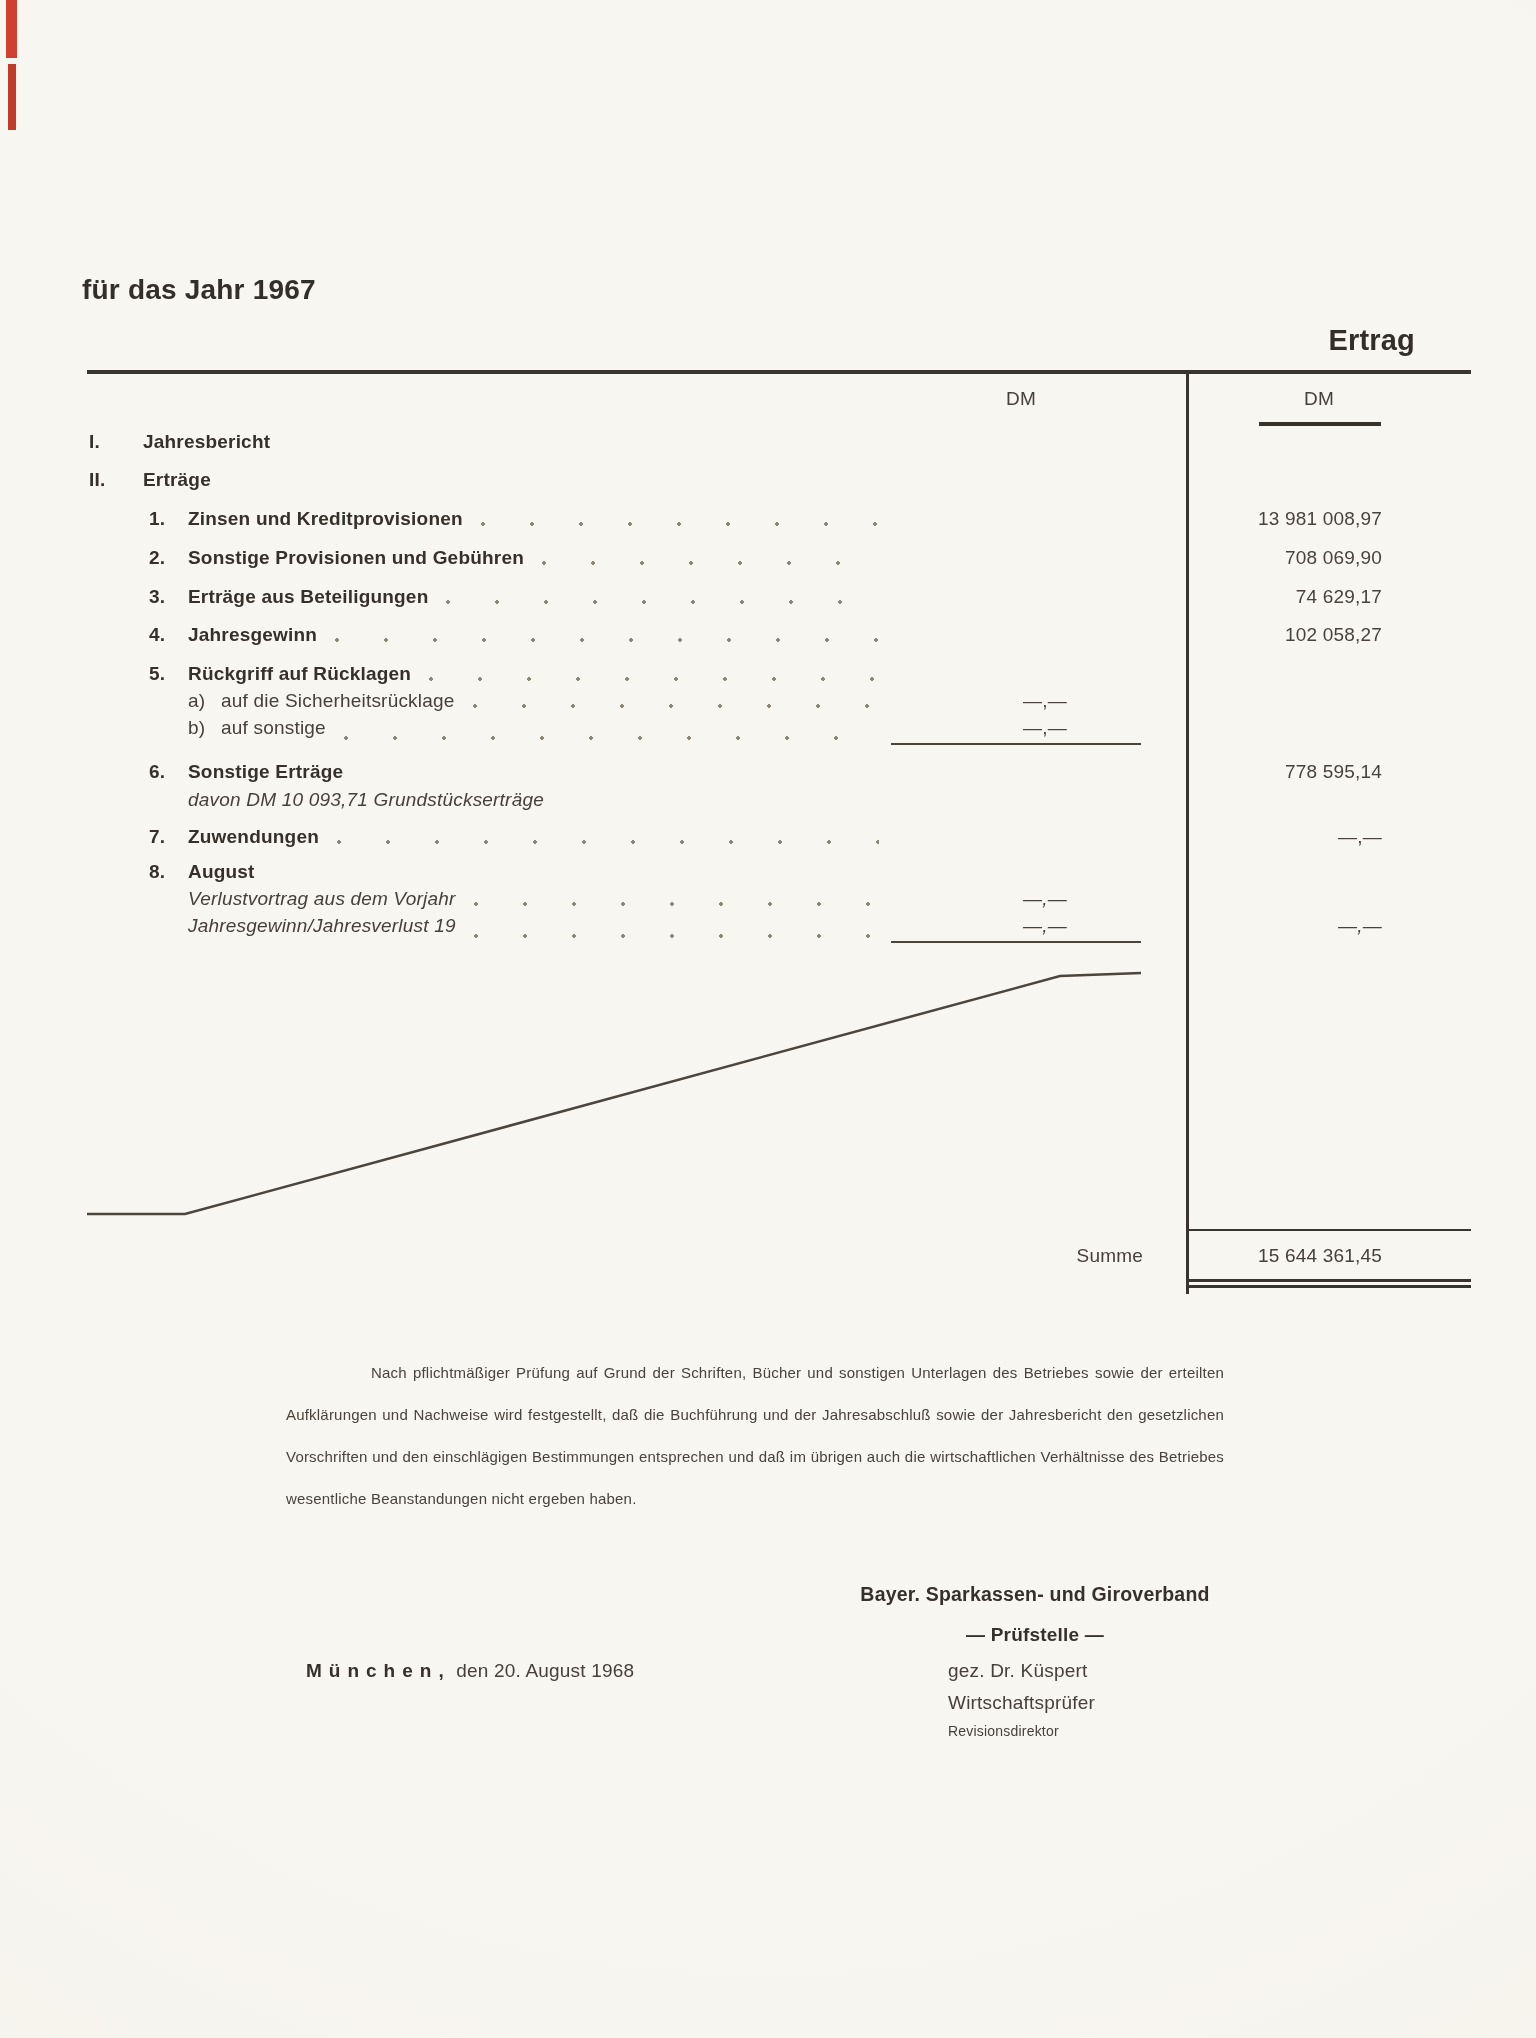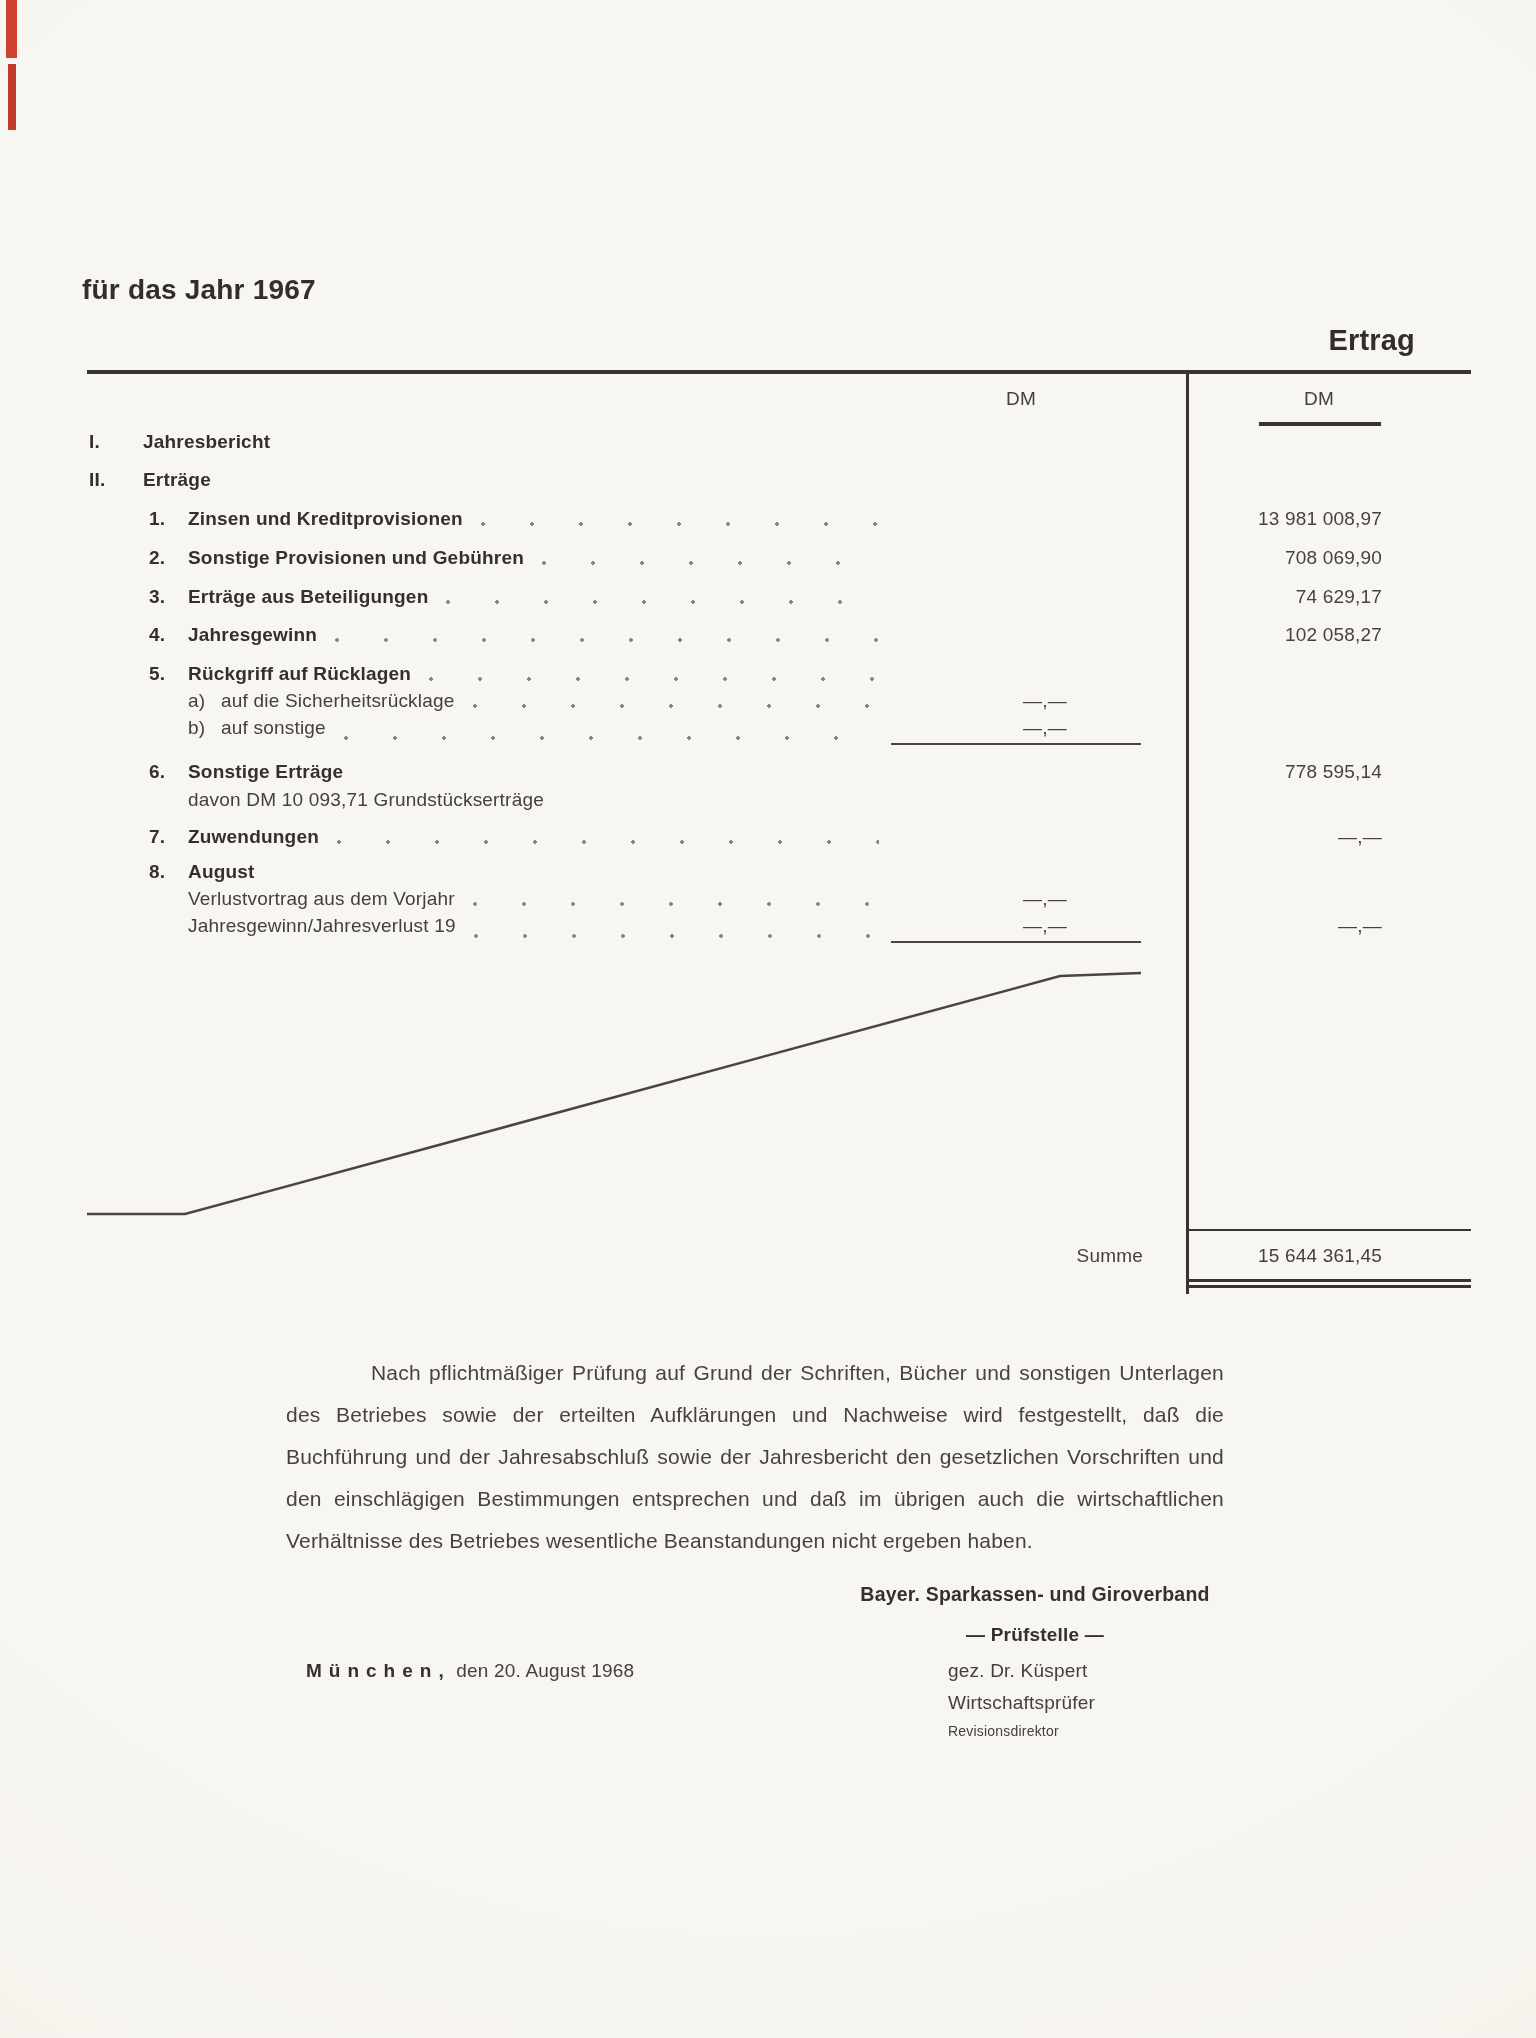--- a/index.html
+++ b/index.html
@@ -30,21 +30,21 @@
   .dm-underline { position:absolute; left:1172px; top:34px; width:122px; height:4px; background:#38342e; }
 
   .row { display:flex; align-items:baseline; line-height:24px; font-size:19px; }
   .row .num { flex:none; }
   .r-roman { padding-left:2px; }
   .r-roman .num { width:54px; }
   .r-num { padding-left:62px; }
   .r-num .num { width:39px; }
   .r-sub { padding-left:101px; }
   .r-sub .num { width:33px; }
-  .r-plain { padding-left:101px; }
+  .r-plain { padding-left:101px;font-style:italic; }
   .bold { font-weight:bold; color:#35312a; }
   .row .lbl { flex:none; white-space:nowrap; }
   .lead { flex:1 1 auto; align-self:flex-end; height:4px; margin:0 12px 5px 18px; }
   .dots .lead {
     background-image:radial-gradient(circle at 2px 2px, #8d8779 1.6px, transparent 2.1px);
     background-size:49px 4px; background-repeat:repeat-x;
   }
   .c1 { flex:none; width:250px; text-align:right; padding-right:74px; font-weight:normal; color:#47433c; }
   .u1 .c1 { align-self:flex-end; border-bottom:2px solid #4a453d; padding-bottom:3px; }
   .colgap { flex:none; width:47px; }
@@ -54,21 +54,21 @@
 
   .sum-topline { margin-left:1099px; margin-top:286px; border-top:2px solid #38342e; height:0; }
   .sum-row { display:flex; align-items:baseline; margin-top:12px; line-height:26px; font-size:19px; }
   .sum-spacer { flex:1 1 auto; }
   .sum-gap { flex:none; width:45px; }
   .sum-value { flex:none; width:283px; text-align:right; padding-right:89px; }
   .sum-dbl { margin-left:1099px; margin-top:10px; height:9px; border-top:3px solid #38342e; border-bottom:3px solid #38342e; }
 
   .attest {
     position:absolute; left:286px; top:1352px; width:938px;
-    font-size:21px; line-height:42px; text-align:justify; text-indent:85px; color:#47433c;
+    font-size:15px; line-height:42px; text-align:justify; text-indent:85px; color:#47433c;
   }
 
   .sig-org  { position:absolute; left:855px; top:1583px; width:360px; text-align:center; font-size:19.5px; font-weight:bold; color:#35312a; }
   .sig-dept { position:absolute; left:855px; top:1624px; width:360px; text-align:center; font-size:19px; font-weight:bold; color:#35312a; }
   .sig-place-date { position:absolute; left:306px; top:1660px; font-size:19px; }
   .sig-place { font-weight:bold; letter-spacing:7px; color:#35312a; }
   .sig-date { letter-spacing:0.2px; }
   .sig-gez  { position:absolute; left:948px; top:1660px; font-size:19px; }
   .sig-t1   { position:absolute; left:948px; top:1692px; font-size:19px; }
   .sig-t2   { position:absolute; left:948px; top:1723px; font-size:14px; }

